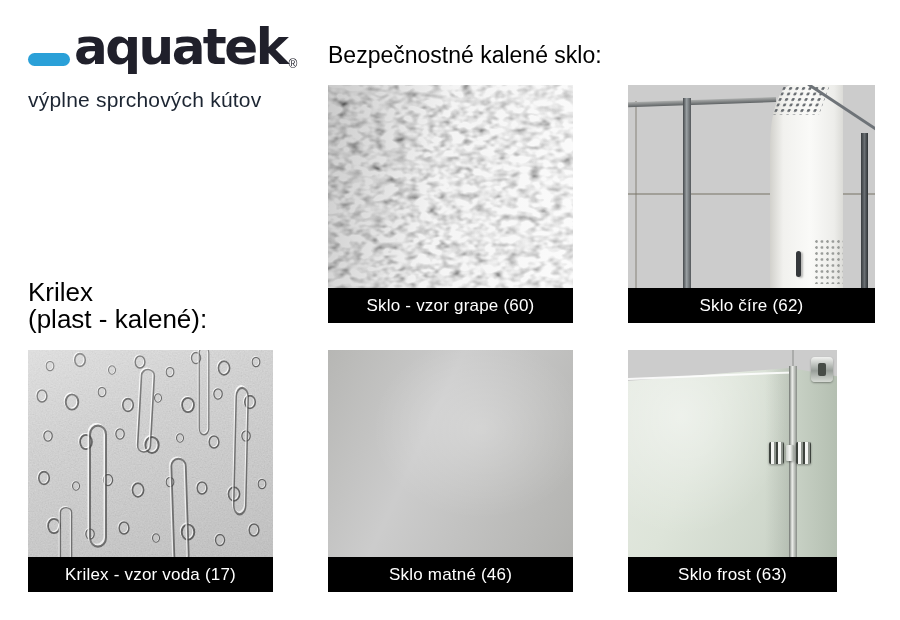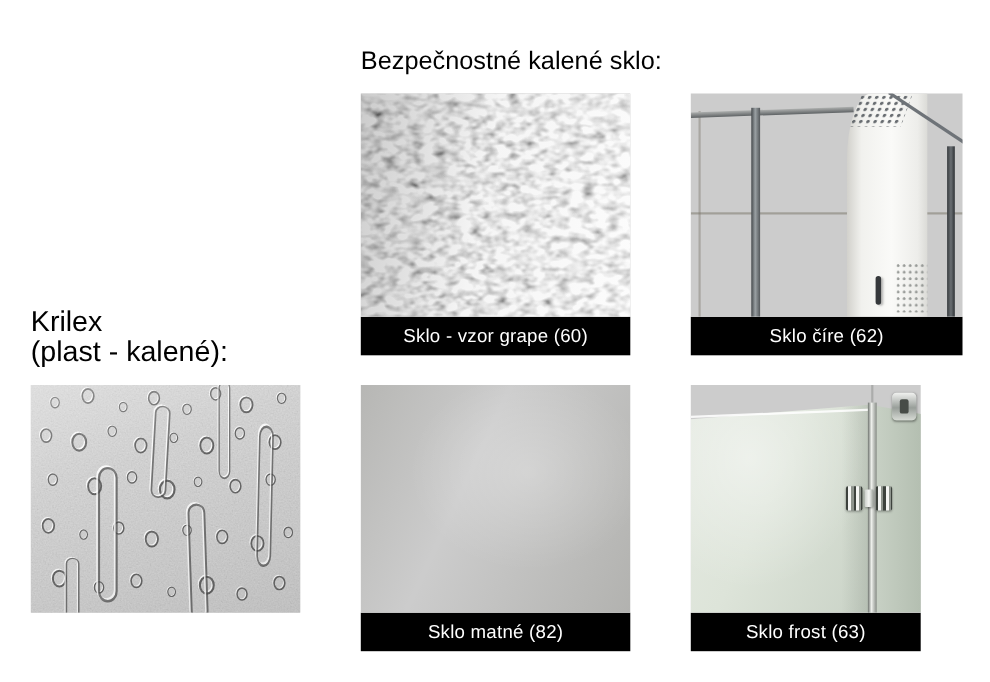--- a/index.html
+++ b/index.html
@@ -109,20 +109,26 @@
   .f-hinge span{display:block;width:15px;height:22px;border-radius:2px;
     background:repeating-linear-gradient(90deg,#3d423d 0 2px,#f4f5f3 2px 5px,#8e948d 5px 7px);}
   .f-hinge .f-hinge-mid{width:8px;height:16px;margin-top:3px;border-radius:1px;
     background:linear-gradient(90deg,#c9cdc8,#f6f7f5 50%,#9aa099);}
 </style>
 </head>
 <body>
 
 <div class="page">
 
+  <header class="brand">
+    <div class="logo">
+      <span class="logo-dash"></span><span class="logo-word">aquatek</span><span class="logo-reg">®</span>
+    </div>
+    <div class="tagline">výplne sprchových kútov</div>
+  </header>
 
   <div class="h-glass">Bezpečnostné kalené sklo:</div>
   <div class="h-krilex">
     <div>Krilex</div>
     <div>(plast - kalené):</div>
   </div>
 
   <figure class="card card-grape">
     <div class="art">
       <svg class="tex" viewBox="0 0 245 203" preserveAspectRatio="none" aria-hidden="true">
@@ -220,27 +226,28 @@
         <use href="#dp" transform="translate(226,180) scale(0.7)"></use>
         <use href="#rn" transform="translate(70,135) scale(1,1.1)"></use>
         <use href="#rn" transform="translate(118,60) scale(0.8,0.75) rotate(3)"></use>
         <use href="#rn" transform="translate(152,160) scale(0.9,0.95) rotate(-2)"></use>
         <use href="#rn" transform="translate(213,100) scale(0.75,1.15) rotate(2)"></use>
         <use href="#rn" transform="translate(38,190) scale(0.7,0.6)"></use>
         <use href="#rn" transform="translate(176,40) scale(0.6,0.8)"></use>
       </svg>
       <div class="voda-shade"></div>
     </div>
+    <figcaption>Krilex - vzor voda (17)</figcaption>
   </figure>
 
   <figure class="card card-matne">
     <div class="art matne-art">
       <div class="matne-shade"></div>
     </div>
-    <figcaption>Sklo matné (82)</figcaption>
+    <figcaption>Sklo matné (46)</figcaption>
   </figure>
 
   <figure class="card card-frost">
     <div class="art frost-art">
       <div class="f-left-panel"></div>
       <div class="f-left-edge"></div>
       <div class="f-right-panel"></div>
       <div class="f-corner-line"></div>
       <div class="f-strip"></div>
       <div class="f-bracket">

